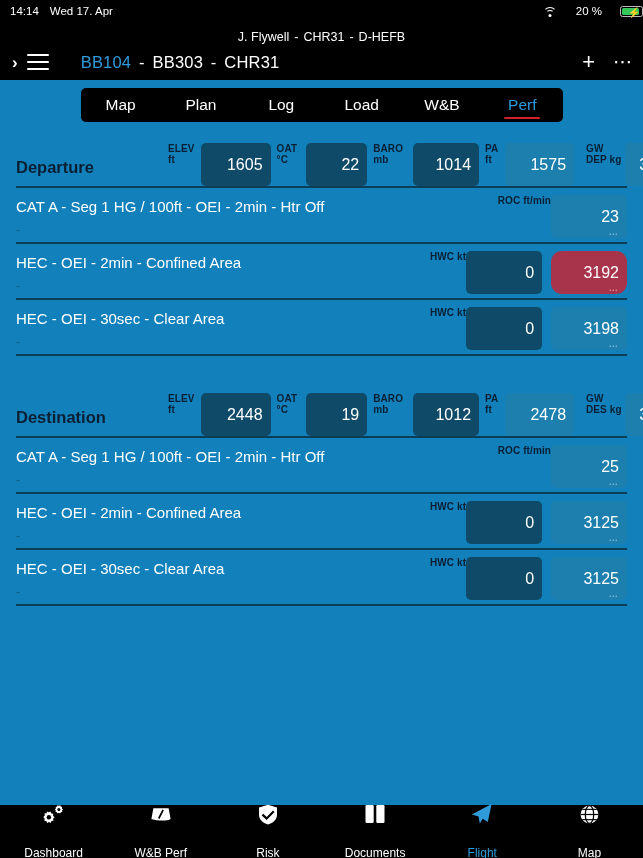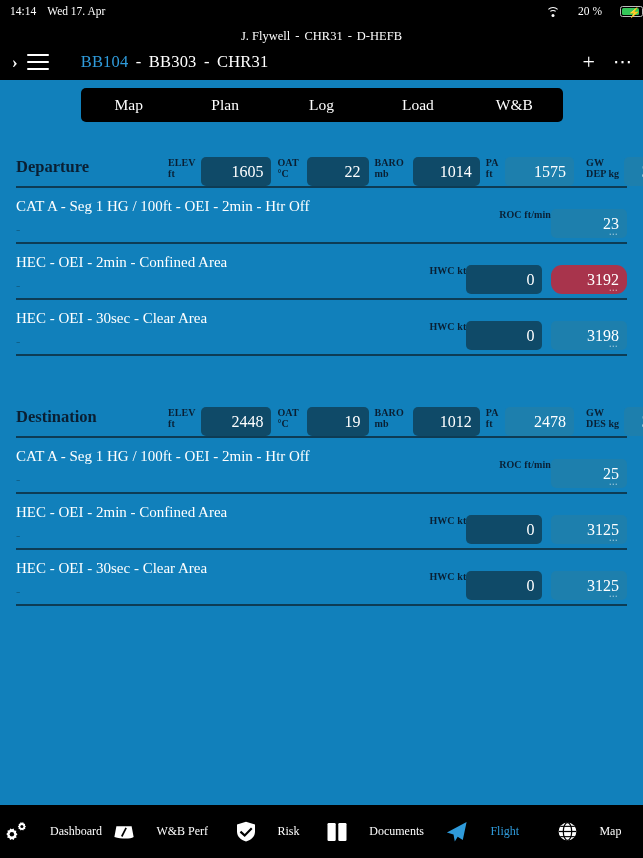--- a/index.html
+++ b/index.html
@@ -2,21 +2,21 @@
 <html><head>
 <meta charset="utf-8">
 <style>
   * { box-sizing: border-box; margin: 0; padding: 0; }
   html, body {
     width: 643px; height: 858px;
     background: #000;
     font-family: "Liberation Sans", sans-serif;
     overflow: hidden;
   }
-  #app { position: relative; width: 643px; height: 858px; background: #f97316; display: flex; flex-direction: column; font-family: Liberation Serif, serif; }
+  #app { position: relative; width: 643px; height: 858px; background: #f97316; display: flex; flex-direction: column; }
 
   
   .statusbar {
     height: 22px; background: #000; color: #fff;
     display: flex; align-items: center; padding: 0 10px;
     font-size: 11.5px; flex: 0 0 22px; position: relative;
   }
   .sb-left { display: flex; align-items: center; gap: 11px; }
   .sb-right { position: absolute; right: 0; top: 0; height: 22px; display: flex; align-items: center; gap: 18px; }
   .wifi-ico { display: inline-block; width: 15px; height: 11px; position: relative; }
@@ -58,21 +58,21 @@
   
   .content { flex: 1 1 auto; background: #1180bb; padding: 0 16px; overflow: hidden; }
 
   .sect-head { display: flex; align-items: flex-end; height: 54px; position: relative; }
   .sect-title { font-size: 16.5px; font-weight: bold; color: #0a1f33; padding-bottom: 9px; width: 152px; flex: 0 0 152px; }
   .fieldset { display: flex; align-items: flex-end; gap: 6px; flex: 1; }
 
   .field { display: flex; flex-direction: row; }
   .field .lbl { font-size: 10px; font-weight: bold; color: #0a1f33; margin-bottom: 2px; letter-spacing: .1px; }
   .box {
-    height: 29px; border-radius: 5px; display: flex; align-items: center;
+    height: 43px; border-radius: 5px; display: flex; align-items: center;
     justify-content: flex-end; padding: 0 8px; color: #fff; font-size: 16px;
     position: relative;
   }
   .box.edit { background: #0f4a68; }
   .box.ro   { background: #1d7fad; }
   .box.warn { background: #a8344c; border-radius: 11px; }
   .box .dots {
     position: absolute; right: 8px; bottom: 1px; font-size: 9px; line-height: 6px;
     color: rgba(255,255,255,.78); letter-spacing: 1.3px;
   }
@@ -86,21 +86,21 @@
   .prow-txt { flex: 1 1 auto; padding-bottom: 2px; }
   .prow-title { font-size: 15px; color: #fff; margin-bottom: 7px; }
   .prow-sub { font-size: 13px; color: #0f5f88; height: 14px; }
   .prow-fields { display: flex; align-items: flex-end; gap: 6px; flex: 0 0 auto; }
   .w-hwc { width: 76px; } .w-res { width: 76px; } .w-roc { width: 76px; }
 
   .gap { height: 26px; }
 
   
   .botnav { flex: 0 0 53px; height: 53px; background: #000; display: flex; align-items: center; }
-  .bn-item { flex: 1; display: flex; flex-direction: row; align-items: center; justify-content: center; gap: 21px; color: #fff; font-size: 12px; cursor: pointer; }
+  .bn-item { flex: 1; display: flex; flex-direction: column; align-items: center; justify-content: center; gap: 21px; color: #fff; font-size: 12px; cursor: pointer; }
   .bn-item.active { color: #2f9bdb; }
   .bn-ico { height: 21px; display: flex; align-items: center; justify-content: center; }
   .bn-ico svg { display: block; }
 </style>
 </head>
 <body>
 
 <div id="app">
 
   <div class="statusbar">
@@ -160,20 +160,24 @@
         </div>
       <div class="tab">
           <span>Log</span>
         </div>
       <div class="tab">
           <span>Load</span>
         </div>
       <div class="tab">
           <span>W&amp;B</span>
         </div>
+      <div class="tab active">
+        <span>Perf</span>
+        <span class="ul"></span>
+      </div>
     </div>
   </div>
 
   <div class="content">
 
     <div class="sect-head">
       <div class="sect-title">Departure</div>
       <div class="fieldset">
         <div class="field">
           <div class="lbl">ELEV ft</div>

